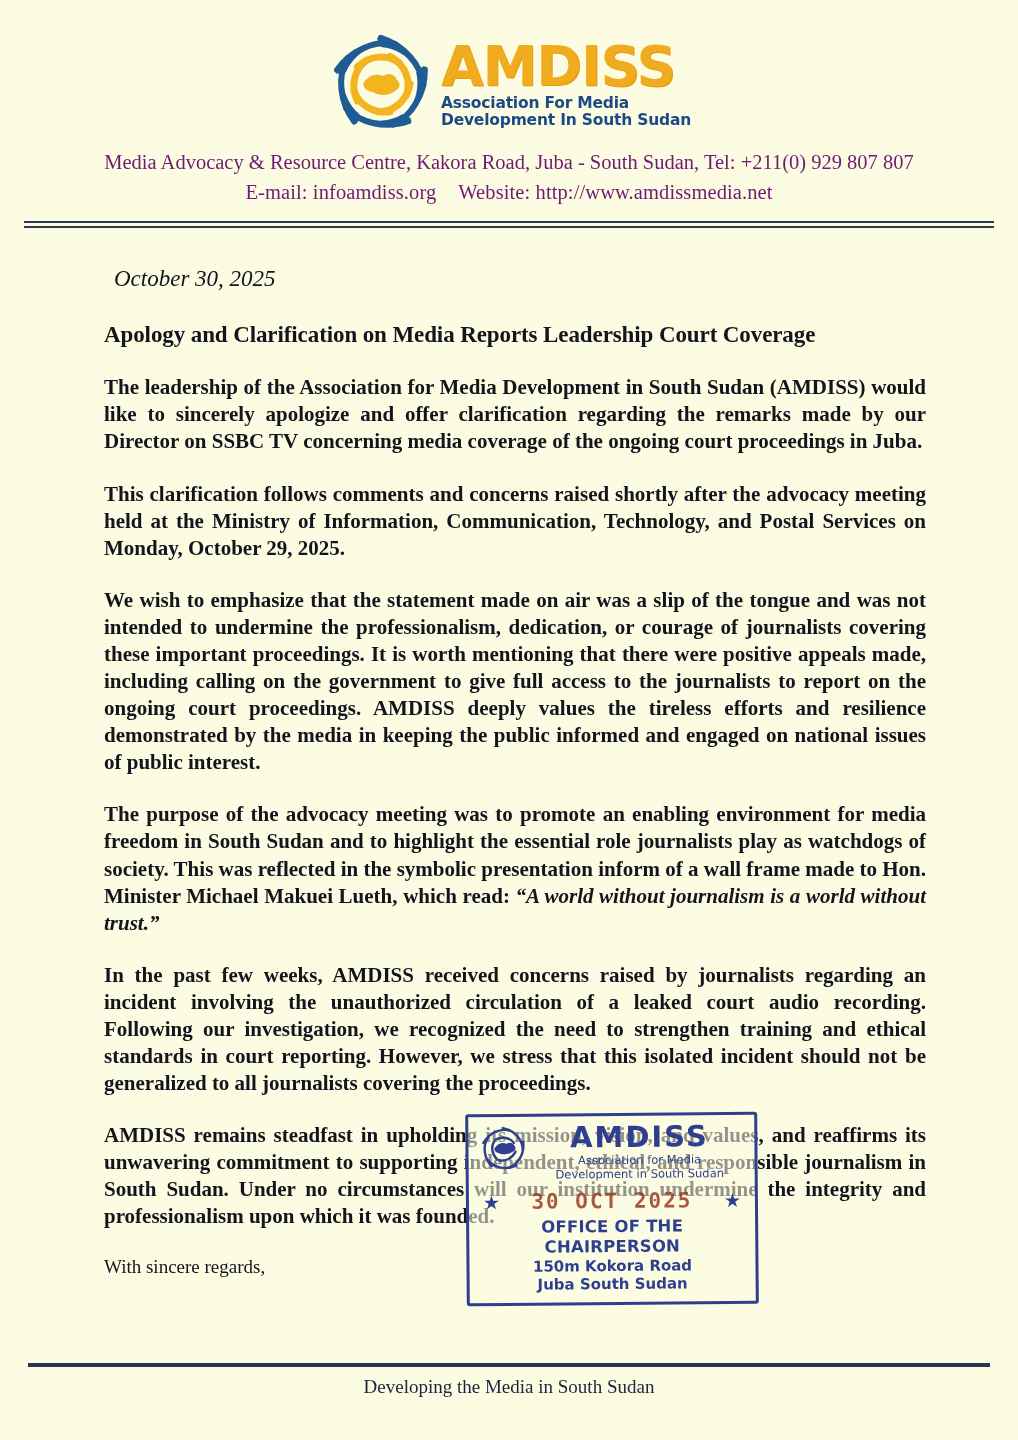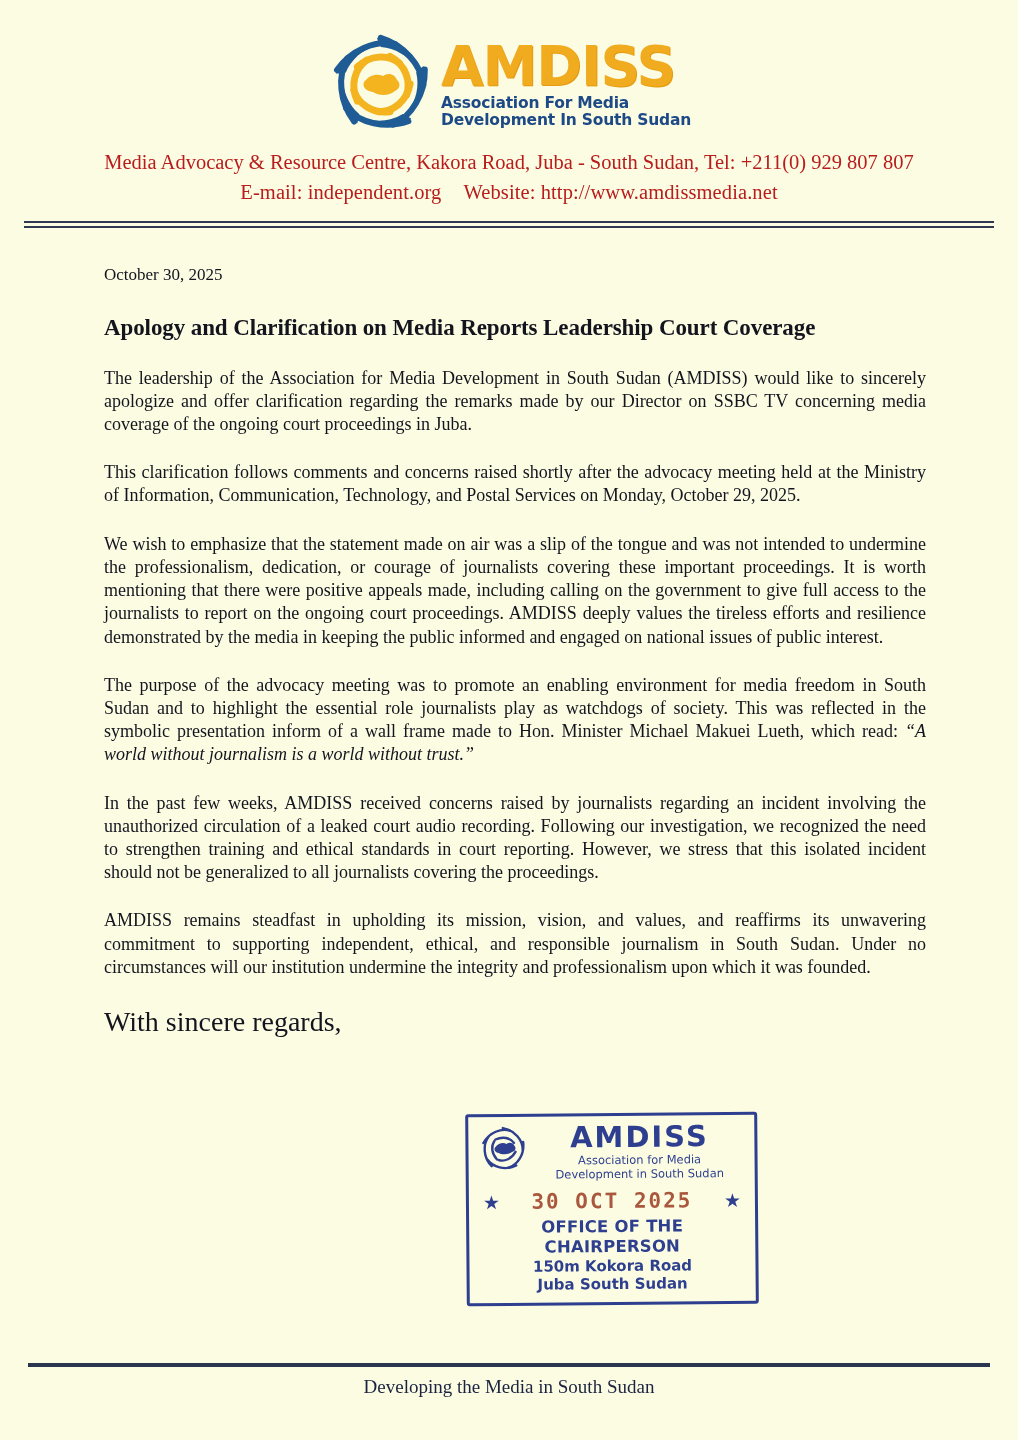--- a/index.html
+++ b/index.html
@@ -63,21 +63,21 @@
     font-weight: bold;
     font-size: 15.5px;
     line-height: 1.08;
     color: #1d4a86;
     letter-spacing: -0.2px;
     margin-top: 3px;
   }
 
   .contact {
     text-align: center;
-    color: #b91c1c;
+    color: #701a75;
     font-family: "Liberation Serif", serif;
     font-size: 20.5px;
     line-height: 1.45;
     margin-top: 10px;
   }
   .contact .line2 {
     letter-spacing: 0.1px;
   }
   .contact .gap {
     display: inline-block;
@@ -90,41 +90,43 @@
     border-bottom: 2px solid #2f3a52;
     height: 3px;
     background: #fbfce2;
   }
 
   
   .content {
     padding: 36px 92px 0 104px;
   }
   .doc-date {
-    font-size: 17px;
+    font-size: 23px;
     line-height: 1.3;
-    margin: 0 0 28px 0;
+    margin: 0 0 28px 10px;
+    font-style: italic;
   }
   .doc-title {
     font-size: 23px;
     font-weight: bold;
     margin: 0 0 26px 0;
     letter-spacing: -0.1px;
   }
   .para {
-    font-size: 18px;
+    font-size: 21px;
     line-height: 1.29;
     text-align: justify;
     margin: 0 0 25px 0;
+    font-weight: bold;
   }
   .para .q {
     font-style: italic;
   }
   .signoff {
-    font-size: 28px;
+    font-size: 19px;
     line-height: 1.3;
     margin: 22px 0 0 0;
   }
 
   
   .stamp {
     position: absolute;
     left: 466px;
     top: 1113px;
     width: 292px;
@@ -274,21 +276,21 @@
         <div class="tagline">
           <div>Association For Media</div>
           <div>Development In South Sudan</div>
         </div>
       </div>
 
     </div>
 
     <div class="contact">
       <div>Media Advocacy &amp; Resource Centre, Kakora Road, Juba - South Sudan, Tel: +211(0) 929 807 807</div>
-      <div class="line2"><span>E-mail: independent.org</span><span class="gap"></span><span>Website: http://www.amdissmedia.net</span></div>
+      <div class="line2"><span>E-mail: infoamdiss.org</span><span class="gap"></span><span>Website: http://www.amdissmedia.net</span></div>
     </div>
 
     <div class="rule-double"></div>
   </div>
 
   <div class="content">
 
     <p class="doc-date">October 30, 2025</p>
 
     <p class="doc-title">Apology and Clarification on Media Reports Leadership Court Coverage</p>

